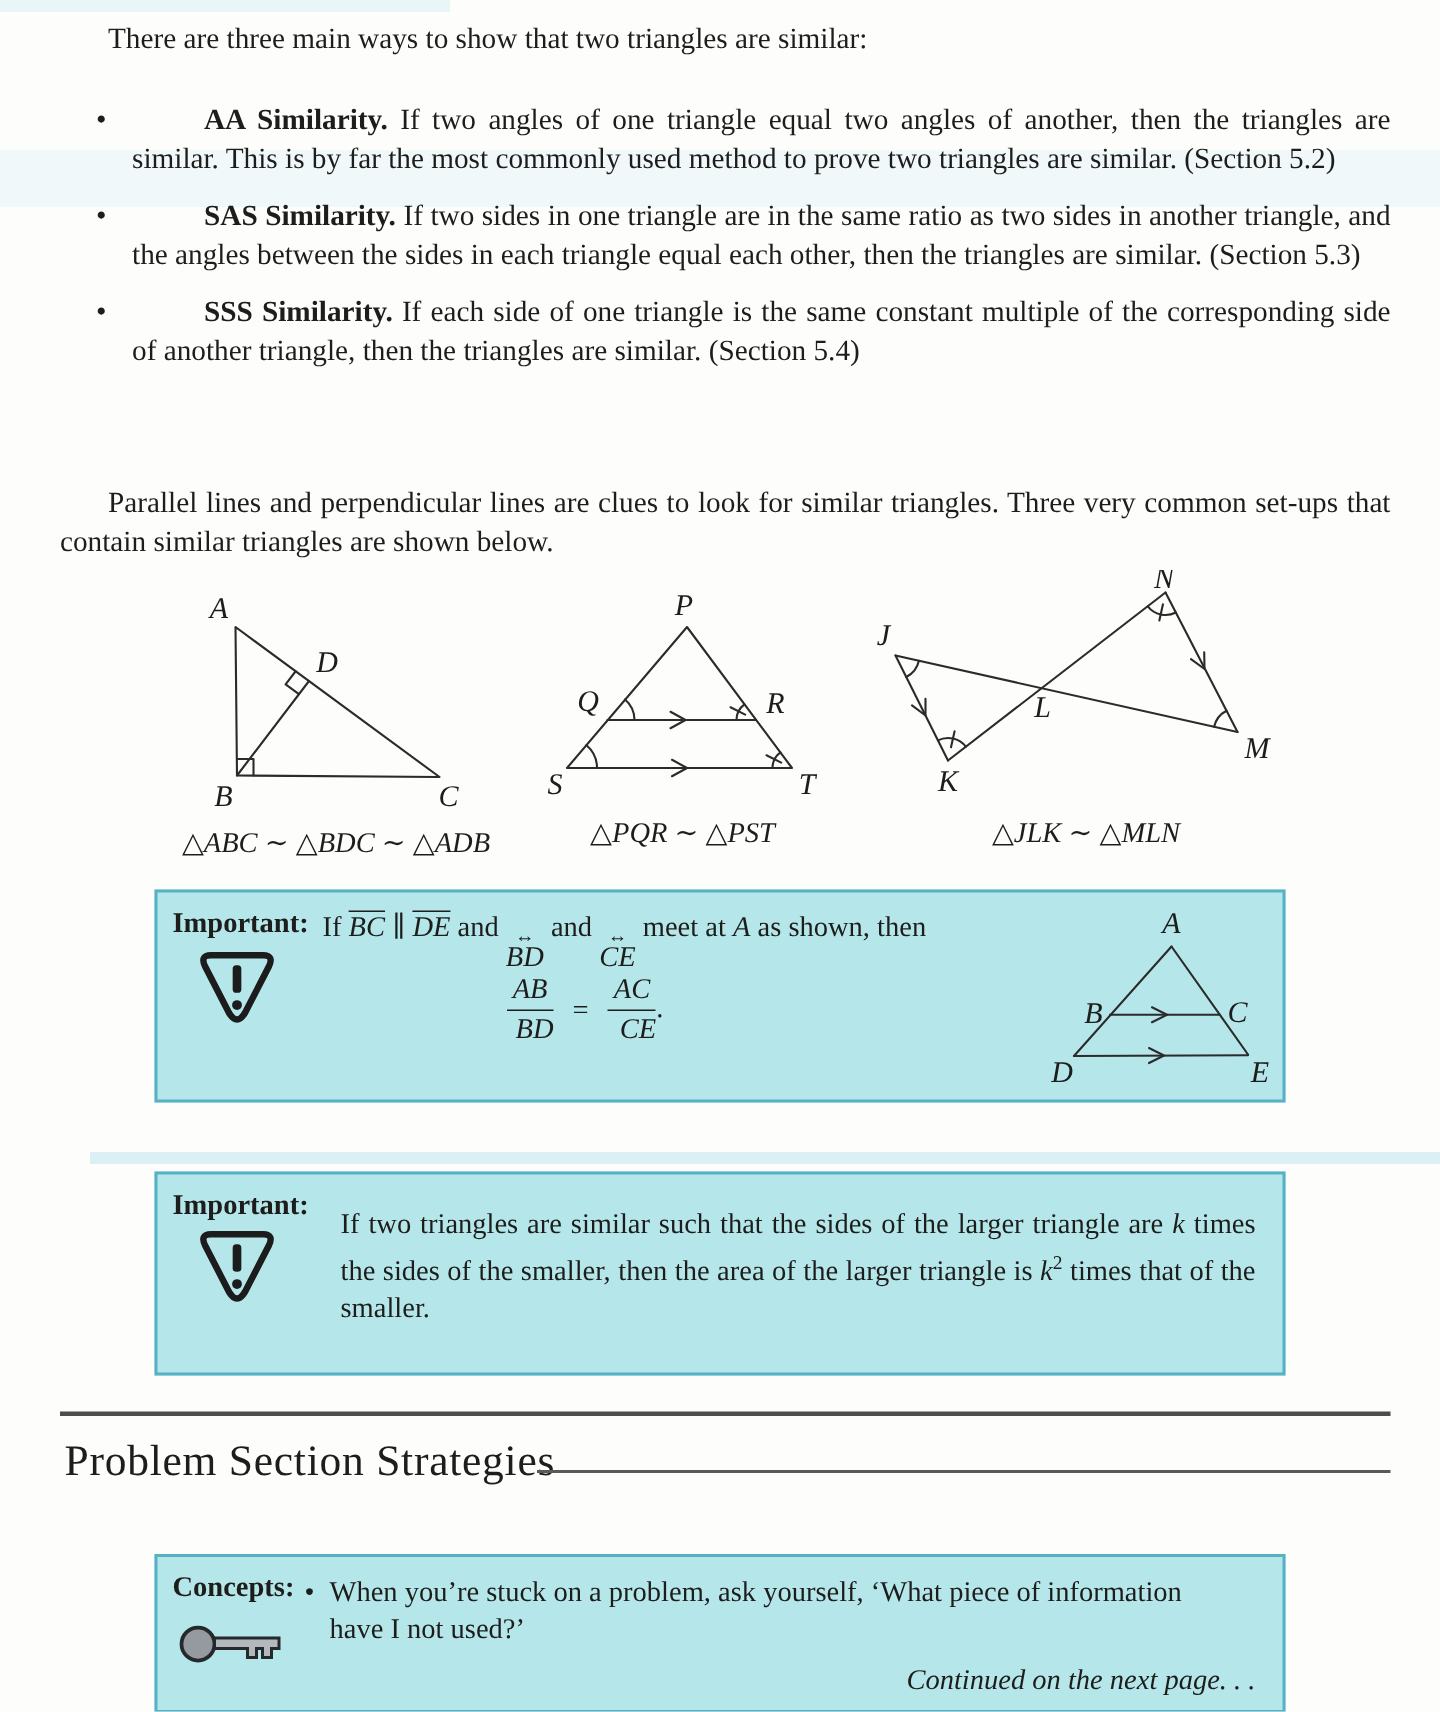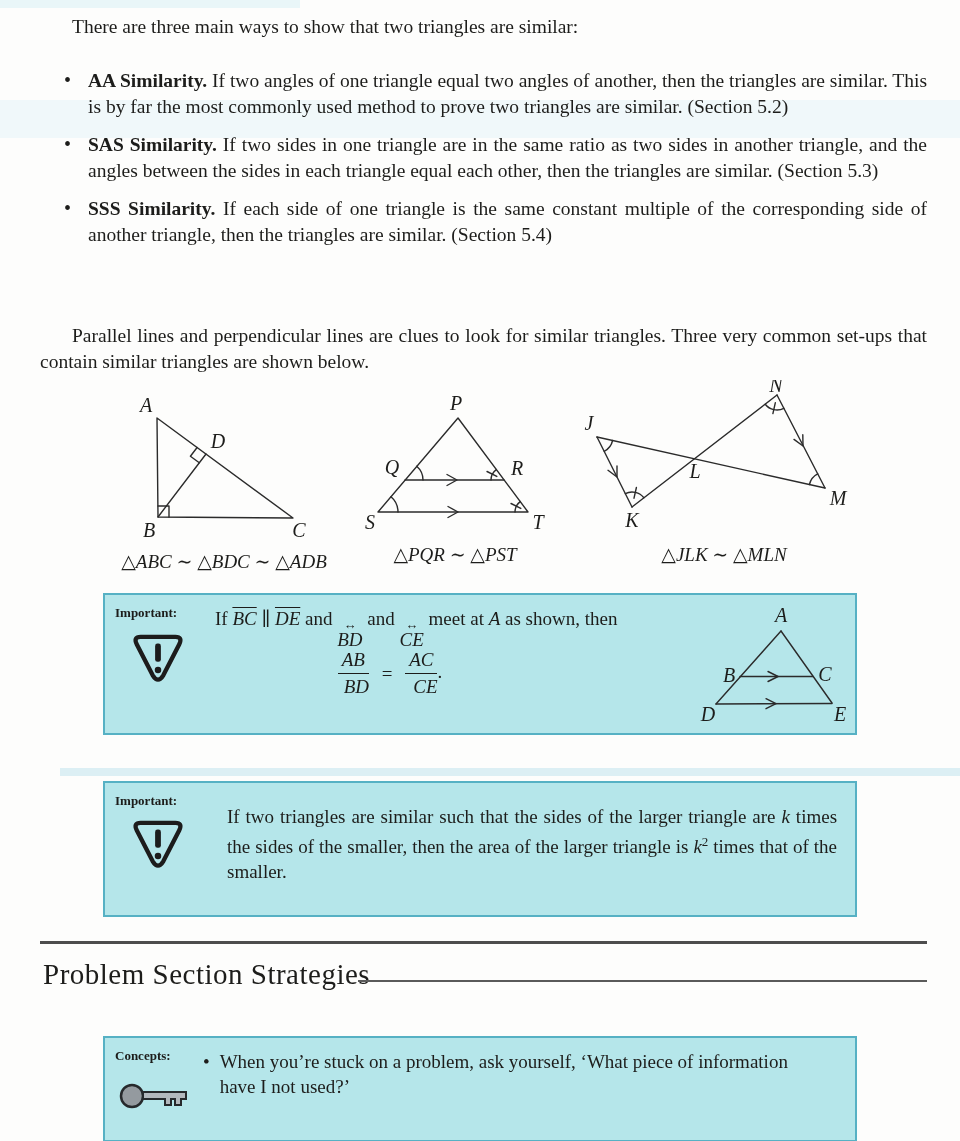--- a/index.html
+++ b/index.html
@@ -18,32 +18,32 @@
     color:var(--text);
   }
   .page{position:relative;width:960px;height:1141px;overflow:hidden;background:var(--page-bg);text-decoration:underline;}
   .band{position:absolute;pointer-events:none;}
   .bodytext{font-size:19.5px;line-height:26px;text-align:justify;}
   .para{position:absolute;margin:0;}
   .indent{text-indent:32px;}
   .bullets{position:absolute;left:40px;top:68px;width:887px;margin:0;padding:0;list-style:none;}
   .bullets li{position:relative;padding-left:48px;margin-bottom:12px;}
   .bullets .bmark{position:absolute;left:24px;top:-1px;font-size:20px;}
-  .term{font-weight:bold;}
+  .term{font-weight:bold;margin-left:48px;}
   .diagrams{position:absolute;left:0;top:380px;width:960px;height:210px;}
   .diagrams svg{display:block;}
   .dline{stroke:#2b2b2b;stroke-width:1.4;fill:none;stroke-linecap:round;stroke-linejoin:round;}
   .dlabel{font:italic 20px "Liberation Serif","DejaVu Serif",serif;fill:var(--text);}
   .dcaption{font:italic 19px "Liberation Serif","DejaVu Serif",serif;fill:var(--text);}
   .ibox{
     position:absolute;left:103px;width:754px;
     background:var(--box-fill);
     border:2px solid var(--box-border);
   }
-  .ibox .blabel{position:absolute;left:10px;top:10px;font-weight:bold;font-size:13px;}
+  .ibox .blabel{position:absolute;left:10px;top:10px;font-weight:bold;font-size:19px;}
   .boxtext{font-size:19px;line-height:25px;text-align:justify;}
   .warnicon{position:absolute;left:26px;top:38px;}
   .mi{font-style:italic;}
   .ovl{font-style:italic;text-decoration:overline;}
   .lineover{display:inline-flex;flex-direction:column;align-items:center;vertical-align:-4px;line-height:1;}
   .lineover .arr{font-size:13px;height:9px;line-height:8px;font-style:normal;}
   .lineover .base{font-style:italic;line-height:1;}
   .eqrow{position:absolute;left:110px;top:54px;width:350px;text-align:center;font-size:19px;}
   .frac{display:inline-block;vertical-align:middle;text-align:right;font-style:italic;}
   .frac .num{display:block;padding:0 4px 2px;border-bottom:1.6px solid var(--text);}
@@ -223,15 +223,16 @@
   <div class="ibox" style="top:1036px;height:106px;">
     <span class="blabel">Concepts:</span>
     <svg class="keyicon" width="76" height="36" viewBox="0 0 74 36">
       <circle cx="14" cy="18" r="11" fill="#949a9f" stroke="#26292c" stroke-width="2.5"></circle>
       <path d="M25,14 H68 V21 H63 V27 H57 V21 H53 V27 H47 V21 H25 Z" fill="#b3b8bd" stroke="#26292c" stroke-width="2" stroke-linejoin="miter"></path>
     </svg>
     <div class="cbox-bullet boxtext" style="text-align:left;">
       <span class="bmark">•</span>
       <span>When you’re stuck on a problem, ask yourself, ‘What piece of information have I not used?’</span>
     </div>
+    <div class="continued">Continued on the next page. . .</div>
   </div>
 
 </div>
 
 </body></html>

